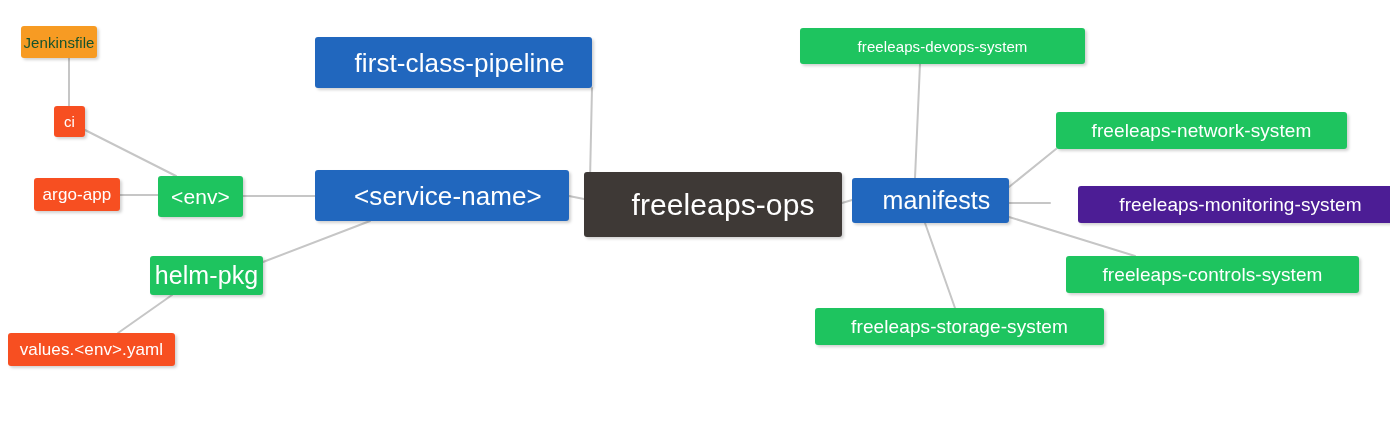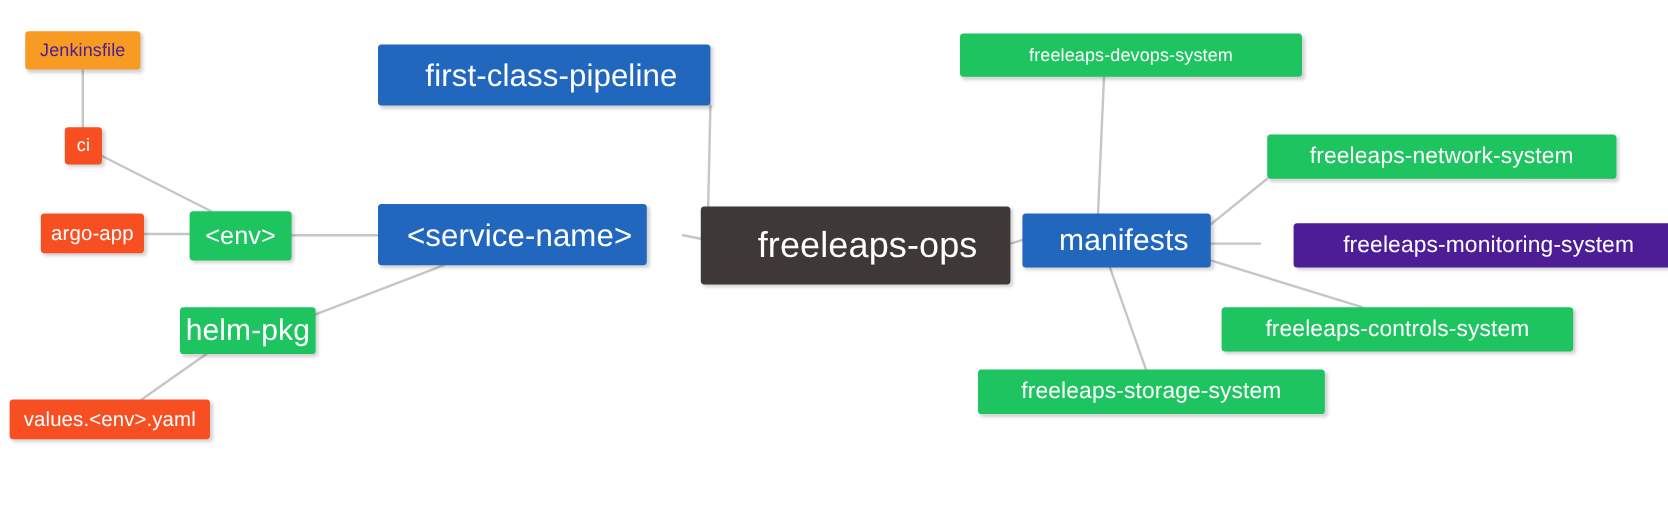--- a/index.html
+++ b/index.html
@@ -62,21 +62,21 @@
       <line x1="172" y1="295" x2="118" y2="333" stroke="#c6c6c6" stroke-width="2" stroke-linecap="round"></line>
       <line x1="915" y1="178" x2="920" y2="64" stroke="#c6c6c6" stroke-width="2" stroke-linecap="round"></line>
       <line x1="1009" y1="187" x2="1056" y2="149" stroke="#c6c6c6" stroke-width="2" stroke-linecap="round"></line>
       <line x1="1009" y1="203" x2="1050" y2="203" stroke="#c6c6c6" stroke-width="2" stroke-linecap="round"></line>
       <line x1="1009" y1="217" x2="1135" y2="256" stroke="#c6c6c6" stroke-width="2" stroke-linecap="round"></line>
       <line x1="925" y1="223" x2="955" y2="308" stroke="#c6c6c6" stroke-width="2" stroke-linecap="round"></line>
     </svg>
 <div class="node n-root" style="left: 584px; top: 172px; width: 258px; height: 65px; font-size: 30px; background: rgb(62, 57, 54); color: rgb(255, 255, 255); padding-left: 20px;">
       <span>freeleaps-ops</span>
     </div>
-    <div class="node n-blue" style="left: 315px; top: 170px; width: 224px; height: 51px; font-size: 26px; background: rgb(33, 103, 190); color: rgb(255, 255, 255);">
+    <div class="node n-blue" style="left: 315px; top: 170px; width: 254px; height: 51px; font-size: 26px; background: rgb(33, 103, 190); color: rgb(255, 255, 255);">
       <span>&lt;service-name&gt;</span>
     </div>
     <div class="node n-blue" style="left: 315px; top: 37px; width: 277px; height: 51px; font-size: 26px; background: rgb(33, 103, 190); color: rgb(255, 255, 255);">
       <span>first-class-pipeline</span>
     </div>
     <div class="node n-blue" style="left: 852px; top: 178px; width: 157px; height: 45px; font-size: 25px; background: rgb(33, 103, 190); color: rgb(255, 255, 255);">
       <span>manifests</span>
     </div>
     <div class="node n-green" style="left: 158px; top: 176px; width: 85px; height: 41px; font-size: 21px; background: rgb(30, 196, 95); color: rgb(255, 255, 255);">
       <span>&lt;env&gt;</span>
@@ -86,27 +86,27 @@
     </div>
     <div class="node n-green" style="left: 800px; top: 28px; width: 285px; height: 36px; font-size: 15px; background: rgb(30, 196, 95); color: rgb(255, 255, 255);">
       <span>freeleaps-devops-system</span>
     </div>
     <div class="node n-green" style="left: 1056px; top: 112px; width: 291px; height: 37px; font-size: 19px; background: rgb(30, 196, 95); color: rgb(255, 255, 255);">
       <span>freeleaps-network-system</span>
     </div>
     <div class="node n-green" style="left: 1050px; top: 186px; width: 325px; height: 37px; font-size: 19px; background: #4c1d95; color: rgb(255, 255, 255); margin-left: 28px;">
       <span>freeleaps-monitoring-system</span>
     </div>
-    <div class="node n-green" style="left: 1018px; top: 256px; width: 293px; height: 37px; font-size: 19px; background: rgb(30, 196, 95); color: rgb(255, 255, 255);">
+    <div class="node n-green" style="left: 1066px; top: 256px; width: 293px; height: 37px; font-size: 19px; background: rgb(30, 196, 95); color: rgb(255, 255, 255);">
       <span>freeleaps-controls-system</span>
     </div>
     <div class="node n-green" style="left: 815px; top: 308px; width: 289px; height: 37px; font-size: 19px; background: rgb(30, 196, 95); color: rgb(255, 255, 255);">
       <span>freeleaps-storage-system</span>
     </div>
-    <div class="node n-orange" style="left: 21px; top: 26px; width: 96px; height: 32px; font-size: 15px; background: rgb(247, 155, 35); color: #4c1d95;">
+    <div class="node n-orange" style="left: 21px; top: 26px; width: 76px; height: 32px; font-size: 15px; background: rgb(247, 155, 35); color: #14532d;">
       <span>Jenkinsfile</span>
     </div>
     <div class="node n-red" style="left: 54px; top: 106px; width: 31px; height: 31px; font-size: 15px; background: rgb(247, 79, 33); color: rgb(255, 255, 255); text-align: center;">
       <span>ci</span>
     </div>
     <div class="node n-red" style="left: 34px; top: 178px; width: 86px; height: 33px; font-size: 17px; background: rgb(247, 79, 33); color: rgb(255, 255, 255);">
       <span>argo-app</span>
     </div>
     <div class="node n-red" style="left: 8px; top: 333px; width: 167px; height: 33px; font-size: 17px; background: rgb(247, 79, 33); color: rgb(255, 255, 255);">
       <span>values.&lt;env&gt;.yaml</span>

